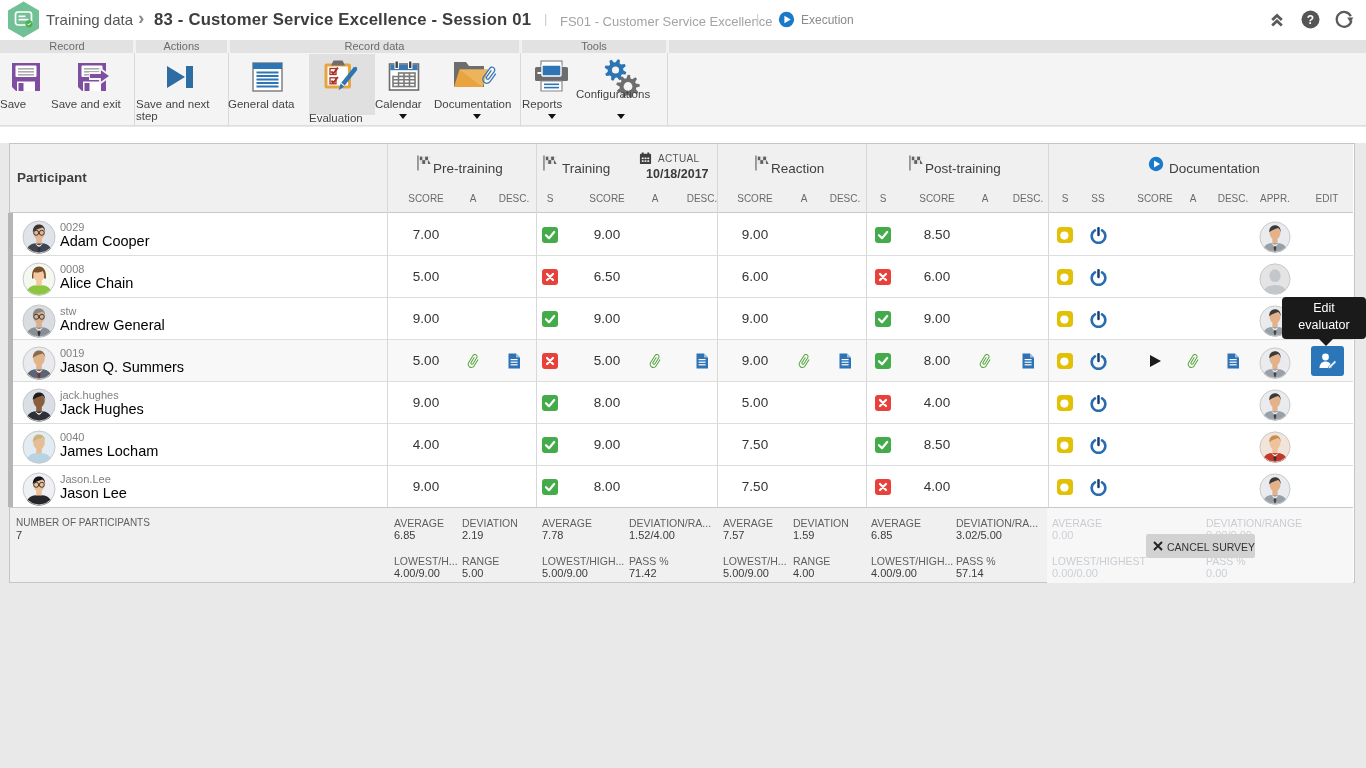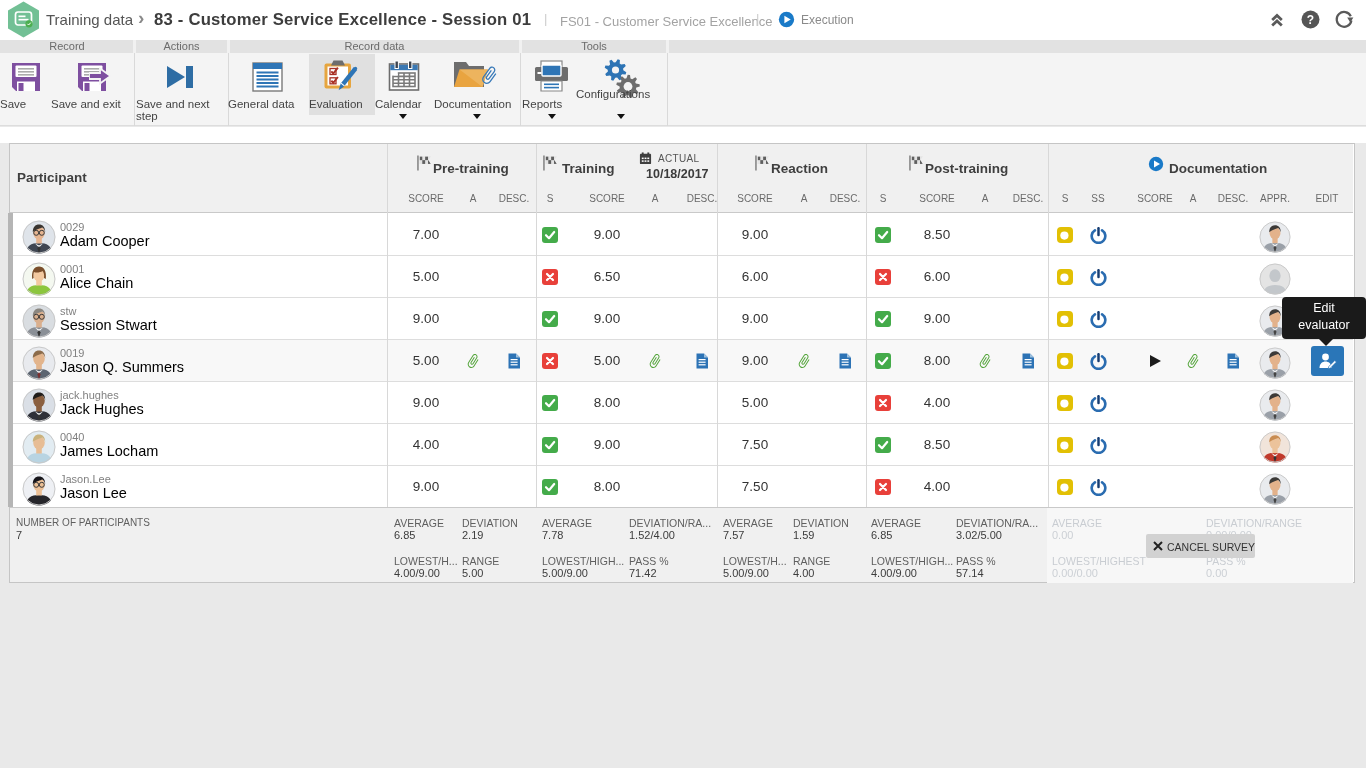--- a/index.html
+++ b/index.html
@@ -16,21 +16,21 @@
 .ggap{position:absolute;top:40px;height:13px;width:3px;background:#f1f1f1}
 .rlabel{position:absolute;font-size:11.5px;color:#444;text-align:left;line-height:12px}
 .drop{position:absolute;width:0;height:0;border-left:4px solid transparent;border-right:4px solid transparent;border-top:5px solid #111}
 
 #tbl{position:absolute;left:9px;top:143px;width:1346px;height:440px;background:#fff;border:1px solid #c5c5c5}
 #thead{position:absolute;left:0;top:0;width:1343px;height:69px;background:#f0f0f0;border-bottom:1px solid #c9c9c9}
 #tfoot{position:absolute;left:0;top:363px;width:1343px;height:75px;background:#f0f0f0;border-top:1px solid #c9c9c9}
 .vline{position:absolute;top:0;width:1px;height:438px;background:#d8d8d8}
 .row{position:absolute;left:0;width:1343px;height:42px;background:#fff;border-bottom:1px solid #ddd}
 .sub{position:absolute;top:49px;font-size:10px;color:#6a6a6a;text-align:center;transform:translateX(-50%)}
-.gtitle{position:absolute;top:17px;font-size:13.5px;font-weight:bold;color:#3f3f3f;white-space:nowrap}
+.gtitle{position:absolute;top:17px;font-size:13.5px;font-weight:normal;color:#3f3f3f;white-space:nowrap}
 .score{position:absolute;top:13px;width:70px;margin-left:-35px;text-align:center;font-size:13.5px;color:#333}
 .cicon{position:absolute;top:13px;width:16px;height:16px;margin-left:-8px}
 .pid{position:absolute;left:50px;top:6.5px;font-size:11px;color:#808080}
 .pname{position:absolute;left:50px;top:19px;font-size:14.5px;color:#000000}
 .pav{position:absolute;left:12px;top:6px;width:34px;height:34px}
 .aav{position:absolute;left:1249px;top:7px;width:32px;height:32px}
 .flabel{position:absolute;font-size:10.5px;color:#5f5f5f;white-space:nowrap}
 .fval{position:absolute;font-size:11px;color:#3c3c3c;white-space:nowrap}
 .flabel.off{color:#c9cdd2}
 .fval.off{color:#ccd0d5}
@@ -340,21 +340,21 @@
 <path d="M11.5 1.5 h9 l2.5 5 h-14 z" fill="#6d6d6d"></path>
 <rect x="8" y="9.5" width="6" height="6" fill="#fff" stroke="#a93226" stroke-width="1.3"></rect>
 <path d="M9.3 12.4 L11.3 14.5 L15.9 8.7" stroke="#a93226" stroke-width="2" fill="none"></path>
 <rect x="8" y="18.8" width="6" height="6" fill="#fff" stroke="#a93226" stroke-width="1.3"></rect>
 <path d="M9.3 21.7 L11.3 23.8 L15.9 18" stroke="#a93226" stroke-width="2" fill="none"></path>
 <polygon points="35.2,10.9 31.8,8.1 18.3,24.9 21.7,27.7" fill="#2e75b6"></polygon>
 <circle cx="33.5" cy="9.5" r="1.7" fill="#2e75b6" transform="rotate(0)"></circle>
 <line x1="19" y1="24.1" x2="22.4" y2="26.9" stroke="#fff" stroke-width="1.1"></line>
 <polygon points="18.6,25.1 21.9,27.8 16.6,31.2" fill="#2e75b6"></polygon>
 </svg>
-<div class="rlabel" style="left:309px;top:98px;width:43px">Evaluation</div>
+<div class="rlabel" style="left:309px;top:112px;width:43px">Evaluation</div>
 
 <svg class="abs" style="left:388px;top:60px" width="32" height="32" viewBox="0 0 32 32">
 <rect x="1.5" y="4" width="29" height="26" fill="#fff" stroke="#6d6d6d" stroke-width="1.6"></rect>
 <rect x="2.3" y="4.8" width="27.4" height="5.4" fill="#3a78b3"></rect>
 <rect x="7" y="1" width="3.4" height="7.5" fill="#3c4450" stroke="#fff" stroke-width="1"></rect>
 <rect x="20.5" y="1" width="3.4" height="7.5" fill="#3c4450" stroke="#fff" stroke-width="1"></rect>
 <g fill="none" stroke="#7a7a7a" stroke-width="1.6">
 <rect x="5" y="13" width="22" height="13.5"></rect>
 <path d="M10.5 13 V26.5 M16 13 V26.5 M21.5 13 V26.5 M5 16.4 H27 M5 19.8 H27 M5 23.2 H27"></path>
 </g>
@@ -481,21 +481,21 @@
         <use href="#pwr"></use>
       </svg>
       <svg class="aav" viewBox="0 0 34 34">
         <use href="#avg"></use>
       </svg>
     </div>
 <div class="row" style="top:112px">
       <svg class="pav" viewBox="0 0 34 34">
         <use href="#av2"></use>
       </svg>
-      <div class="pid">0001</div>
+      <div class="pid">0008</div>
       <div class="pname">Alice Chain</div>
       <div class="score" style="left:416px">5.00</div>
       <svg class="cicon" style="left:540px" viewBox="0 0 16 16" width="16" height="16">
         <use href="#xmark"></use>
       </svg>
       <div class="score" style="left:597px">6.50</div>
       <div class="score" style="left:745px">6.00</div>
       <svg class="cicon" style="left:873px" viewBox="0 0 16 16" width="16" height="16">
         <use href="#xmark"></use>
       </svg>
@@ -508,21 +508,21 @@
       </svg>
       <svg class="aav" viewBox="0 0 34 34">
         <use href="#avsil"></use>
       </svg>
     </div>
 <div class="row" style="top:154px">
       <svg class="pav" viewBox="0 0 34 34">
         <use href="#av3"></use>
       </svg>
       <div class="pid">stw</div>
-      <div class="pname">Session Stwart</div>
+      <div class="pname">Andrew General</div>
       <div class="score" style="left:416px">9.00</div>
       <svg class="cicon" style="left:540px" viewBox="0 0 16 16" width="16" height="16">
         <use href="#check"></use>
       </svg>
       <div class="score" style="left:597px">9.00</div>
       <div class="score" style="left:745px">9.00</div>
       <svg class="cicon" style="left:873px" viewBox="0 0 16 16" width="16" height="16">
         <use href="#check"></use>
       </svg>
       <div class="score" style="left:927px">9.00</div>

